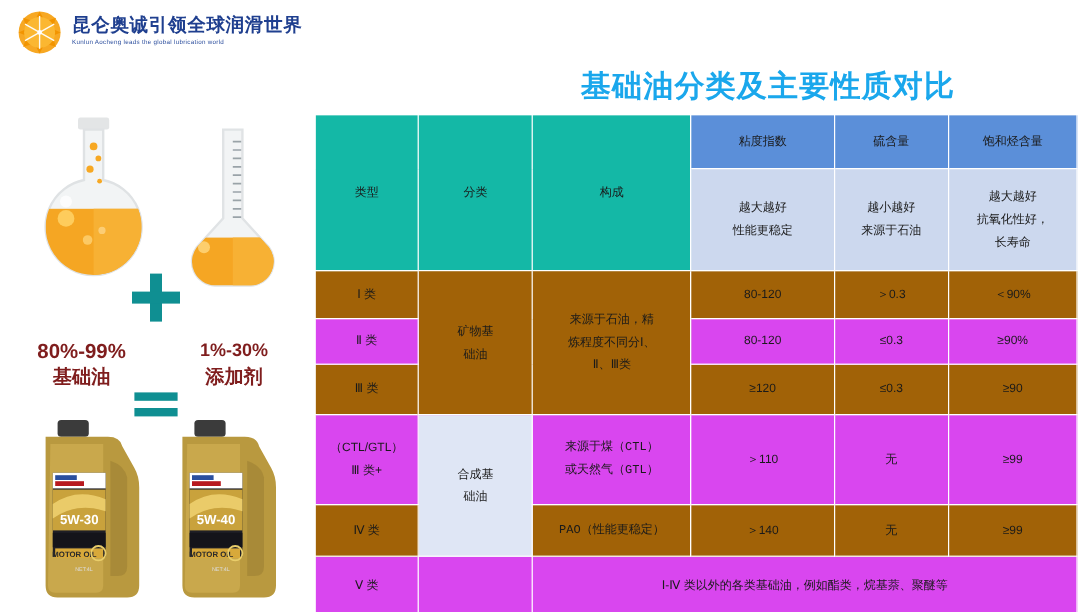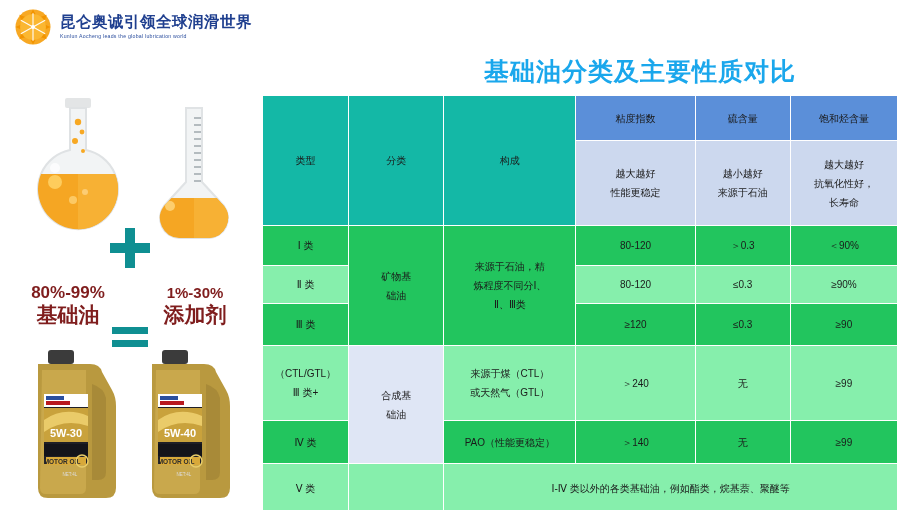--- a/index.html
+++ b/index.html
@@ -32,21 +32,21 @@
   .flaskA{position:absolute;left:25px;top:10px;width:105px;height:150px;}
   .flaskB{position:absolute;left:150px;top:18px;width:88px;height:140px;}
   #plus-sign{position:absolute;left:108px;top:140px;width:44px;height:44px;}
   #eq-sign{position:absolute;left:110px;top:238px;width:40px;height:26px;}
   .pct-label{
     position:absolute;text-align:center;color:#7f1d1d;
     font-weight:bold;line-height:22px;
   }
   #pct-left{left:8px;top:196px;width:120px;font-size:17px;}
   #pct-right{left:140px;top:196px;width:110px;font-size:15px;}
-  .pct-label .l2{display:block;font-size:21px;}
+  .pct-label .l2{display:block;font-size:16px;}
   #bottles{position:absolute;left:18px;top:262px;width:240px;height:160px;}
   .bottle{position:absolute;top:0;width:102px;height:158px;}
   .bottle.b1{left:8px;}
   .bottle.b2{left:122px;}
   
   #tbl{
     position:absolute;left:262px;top:95px;
     width:636px;border-collapse:collapse;table-layout:fixed;
   }
   #tbl td,#tbl th{
@@ -58,25 +58,25 @@
   .c-type{width:86px;}
   .c-class{width:95px;}
   .c-comp{width:132px;}
   .c-vi{width:119px;}
   .c-s{width:95px;}
   .c-sat{width:107px;}
   .hd-blue{background:#14b8a6;color:#ffffff;font-weight:bold;font-size:14.5px;}
   .hd-blue.tall{height:122px;}
   .hd-top{background:#5b8fd9;color:#ffffff;font-weight:bold;font-size:14.5px;height:40px;}
   .hd-sub{background:#ccd8ee;color:#1a1a1a;font-size:13.5px;height:80px;line-height:20px;}
-  .row-a{background:#22c55e;}
-  .row-b{background:#86efac;}
+  .row-a{background:#a16207;}
+  .row-b{background:#d946ef;}
   .row-c{background:#dfe6f5;}
   .teal{color:#0a9294;font-weight:bold;font-size:14px;}
-  .tealsm{color:#0a9294;font-weight:bold;font-size:13.5px;}
+  .tealsm{color:#0a9294;font-weight:bold;font-size:13.5px;font-family:Liberation Mono, monospace;}
   .cmp-cell{font-size:13px;line-height:19px;}
   .lastrow td{height:44px;}
   .r1{height:40px;} .r2{height:38px;} .r3{height:42px;}
   .r4{height:75px;} .r5{height:43px;}
 </style>
 </head>
 <body>
 
 <div id="logo-bar">
   <svg id="logo-mark" viewBox="0 0 100 100">
@@ -278,21 +278,21 @@
         <div>Ⅲ 类+</div>
       </td>
       <td class="row-c teal" rowspan="2">
         <div>合成基</div>
         <div>础油</div>
       </td>
       <td class="tealsm">
         <div>来源于煤（CTL）</div>
         <div>或天然气（GTL）</div>
       </td>
-      <td>＞240</td>
+      <td>＞110</td>
       <td>无</td>
       <td>≥99</td>
     </tr>
     <tr class="row-a r5">
       <td>Ⅳ 类</td>
       <td class="tealsm">PAO（性能更稳定）</td>
       <td>＞140</td>
       <td>无</td>
       <td>≥99</td>
     </tr>

